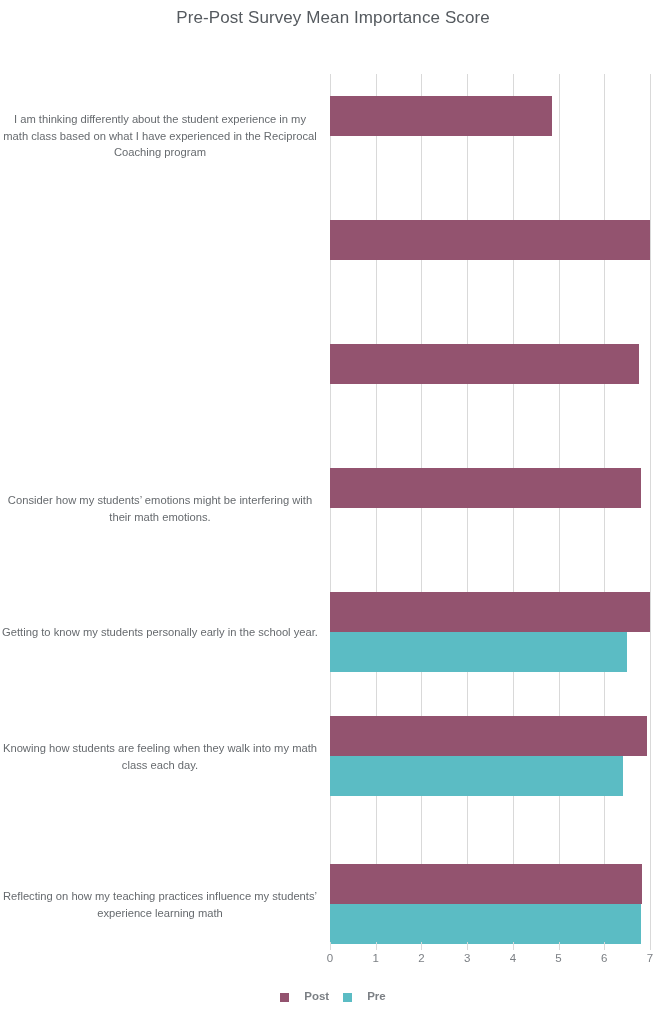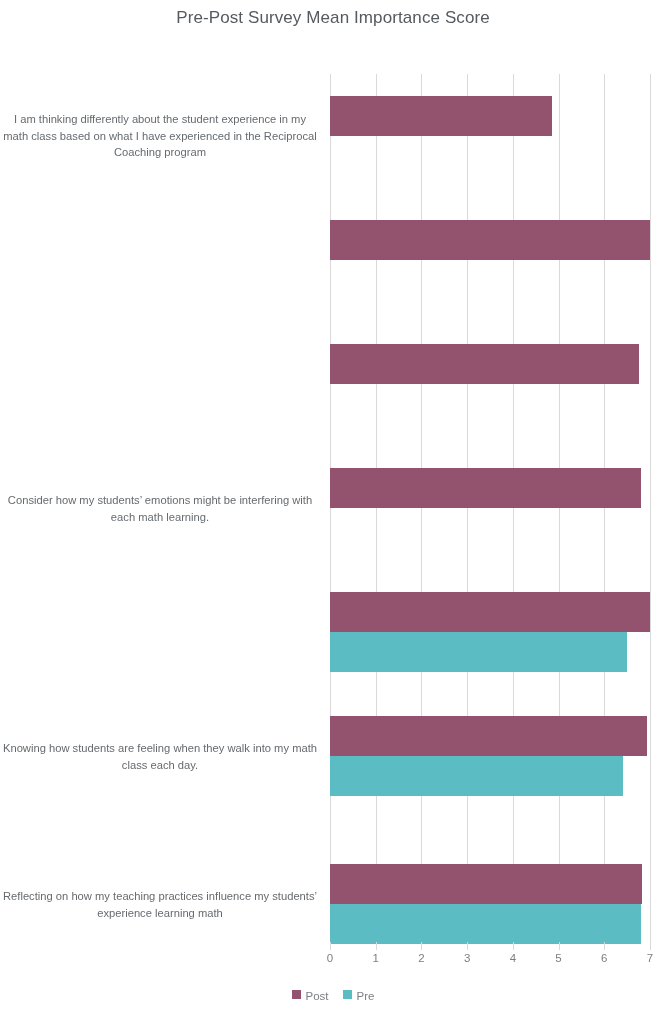--- a/index.html
+++ b/index.html
@@ -134,24 +134,25 @@
     left: 0;
     top: 990px;
     width: 666px;
     display: flex;
     justify-content: center;
     align-items: center;
     gap: 14px;
   }
   .legend-item {
     display: flex;
-    align-items: flex-start;
-    gap: 5px;
+    align-items: flex-end;
+    gap: 15px;
     font-size: 11.5px;
     color: #7b7f84;
+    font-weight: bold;
   }
   .legend-swatch {
     width: 9px;
     height: 9px;
     display: inline-block;
   }
 </style>
 </head>
 <body>
 
@@ -181,26 +182,27 @@
         <div class="bars">
           <div class="bar post" title="Post: 7" style="width: 320px; background: rgb(147, 83, 111);"></div>
         </div>
       </div>
       <div class="row single" style="top: 248px;">
         <div class="bars">
           <div class="bar post" title="Post: 6.75" style="width: 308.571px; background: rgb(147, 83, 111);"></div>
         </div>
       </div>
       <div class="row single" style="top: 372px;">
-        <div class="row-label">Consider how my students’ emotions might be interfering with each math learning.</div>
+        <div class="row-label">Consider how my students’ emotions might be interfering with their math emotions.</div>
         <div class="bars">
           <div class="bar post" title="Post: 6.8" style="width: 310.857px; background: rgb(147, 83, 111);"></div>
         </div>
       </div>
       <div class="row" style="top: 496px;">
+        <div class="row-label">Getting to know my students personally early in the school year.</div>
         <div class="bars">
           <div class="bar post" title="Post: 7" style="width: 320px; background: rgb(147, 83, 111);"></div>
           <div class="bar pre" title="Pre: 6.5" style="width: 297.143px; background: rgb(91, 188, 196);"></div>
         </div>
       </div>
       <div class="row" style="top: 620px;">
         <div class="row-label">Knowing how students are feeling when they walk into my math class each day.</div>
         <div class="bars">
           <div class="bar post" title="Post: 6.93" style="width: 316.8px; background: rgb(147, 83, 111);"></div>
           <div class="bar pre" title="Pre: 6.42" style="width: 293.486px; background: rgb(91, 188, 196);"></div>

